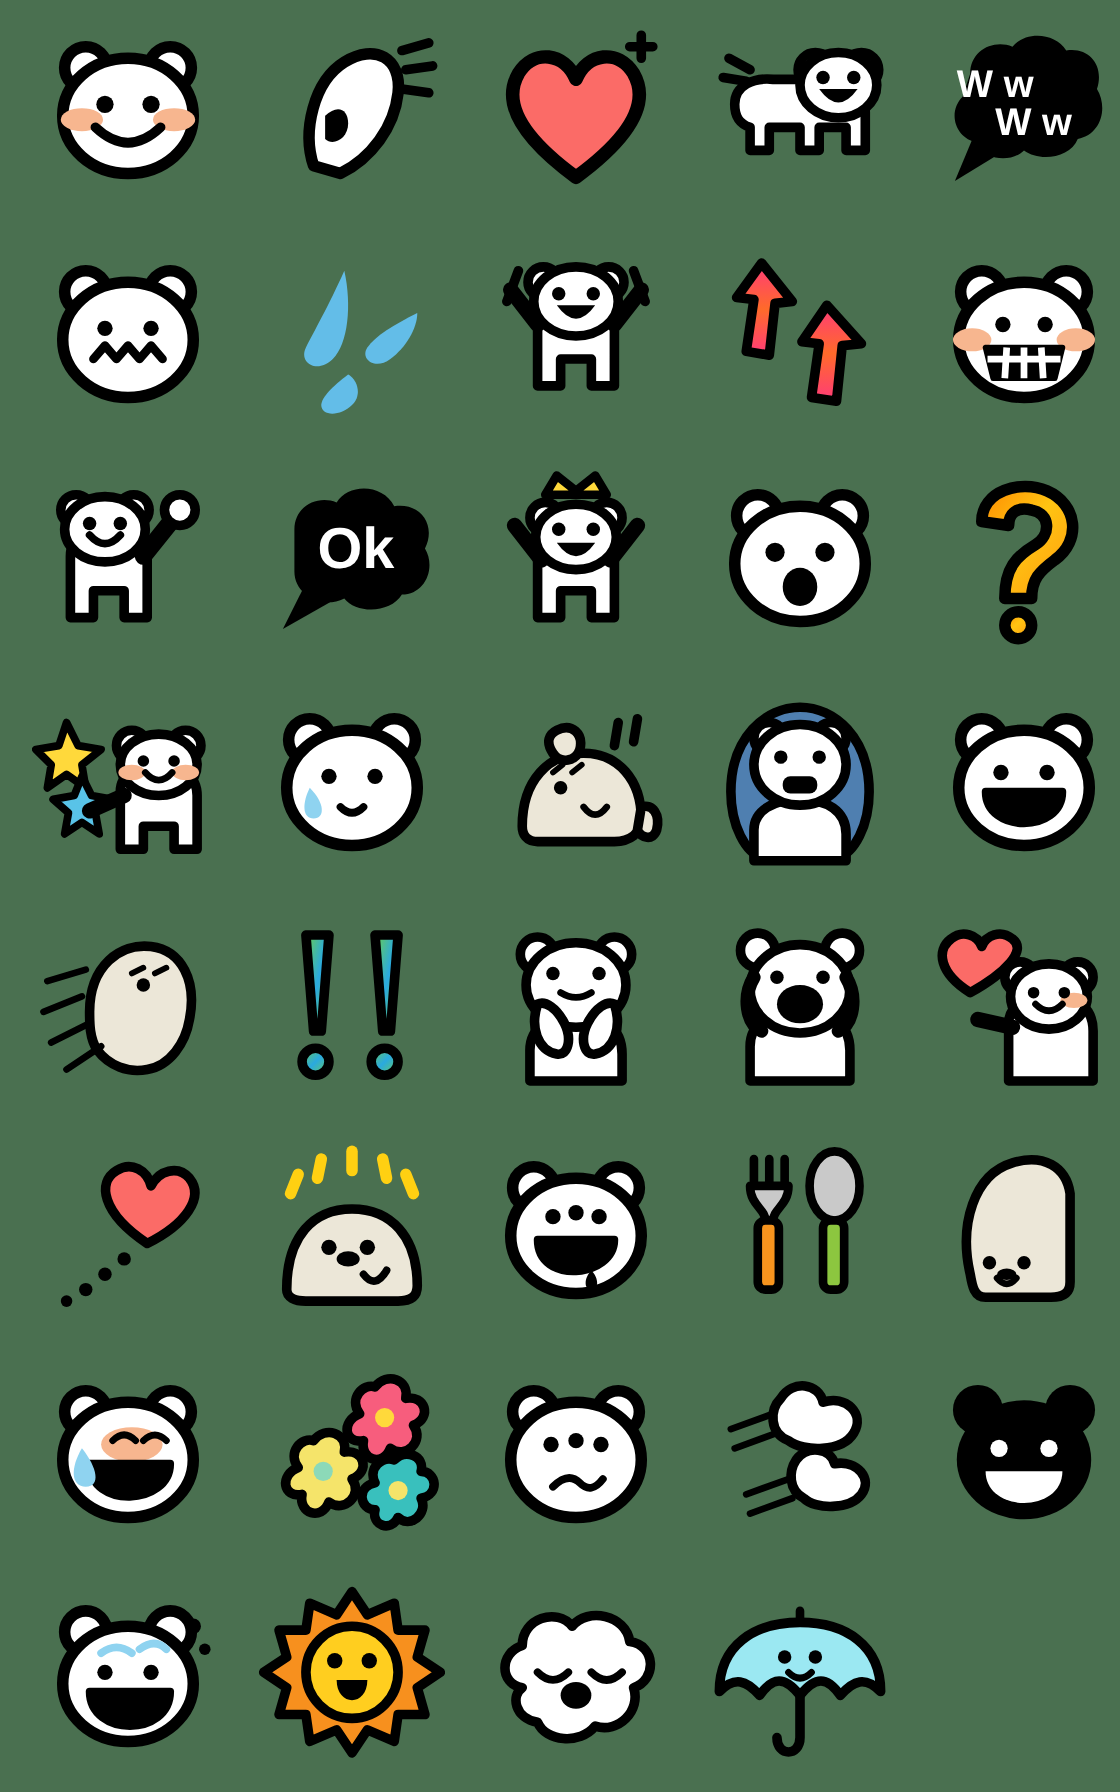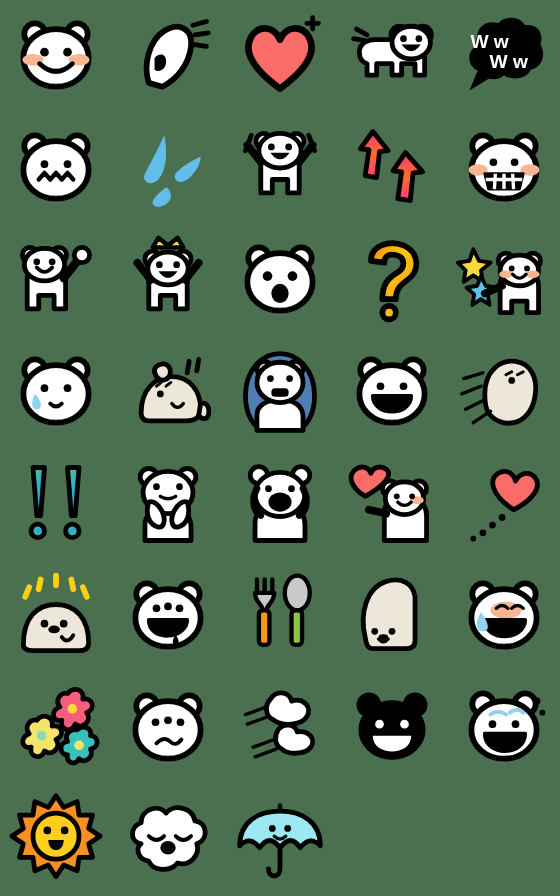--- a/index.html
+++ b/index.html
@@ -18,21 +18,21 @@
     height: 896px;
     display: grid;
     grid-template-columns: repeat(5, 112px);
     grid-template-rows: repeat(8, 112px);
   }
   .cell {
     width: 112px;
     height: 112px;
     display: flex;
     align-items: center;
-    justify-content: center;
+    justify-content: flex-end;
     position: relative;
   }
   .cell svg {
     display: block;
     width: 96px;
     height: 96px;
   }
   .sr {
     position: absolute;
     width: 1px; height: 1px;
@@ -191,20 +191,29 @@
         <circle cx="53" cy="24" r="8"></circle>
         <ellipse cx="38" cy="34" rx="21" ry="17"></ellipse>
         <circle cx="77" cy="24" r="8"></circle>
       </g>
       <circle cx="30" cy="31" r="3.5" fill="#000"></circle>
       <circle cx="46" cy="31" r="3.5" fill="#000"></circle>
       <path d="M30 37 Q38 46 46 37" stroke="#000" stroke-width="4" fill="none" stroke-linecap="round"></path>
     </svg>
   </div>
 
+  <div class="cell">
+    <span class="sr">Black speech bubble with Ok</span>
+    <svg viewBox="0 0 100 100">
+      <path d="M20 34 C20 22 32 16 42 20 C48 10 66 10 72 22 C86 20 94 32 88 44
+               C94 54 88 68 76 68 C70 78 52 78 46 70 C34 76 20 68 20 56 Z" fill="#000"></path>
+      <path d="M26 62 L14 86 L42 70 Z" fill="#000"></path>
+      <text x="52" y="54" font-family="'Liberation Sans',sans-serif" font-size="30" font-weight="bold" fill="#fff" text-anchor="middle">Ok</text>
+    </svg>
+  </div>
 
   <div class="cell">
     <span class="sr">Bear with crown cheering</span>
     <svg viewBox="0 0 100 100">
       <path d="M34 16 L40 6 L50 14 L60 6 L66 16 Z" fill="#ffd93b" stroke="#000" stroke-width="4.5" stroke-linejoin="round"></path>
       <g stroke="#000" stroke-width="5" stroke-linejoin="round" fill="#fff">
         <path d="M30 50 C30 40 40 36 50 36 C60 36 70 40 70 50 L70 80 L58 80 L58 66 L42 66 L42 80 L30 80 Z"></path>
         <path d="M32 50 L18 32 M68 50 L82 32" stroke-width="8" stroke-linecap="round" fill="none"></path>
         <circle cx="34" cy="28" r="8"></circle>
         <circle cx="66" cy="28" r="8"></circle>

